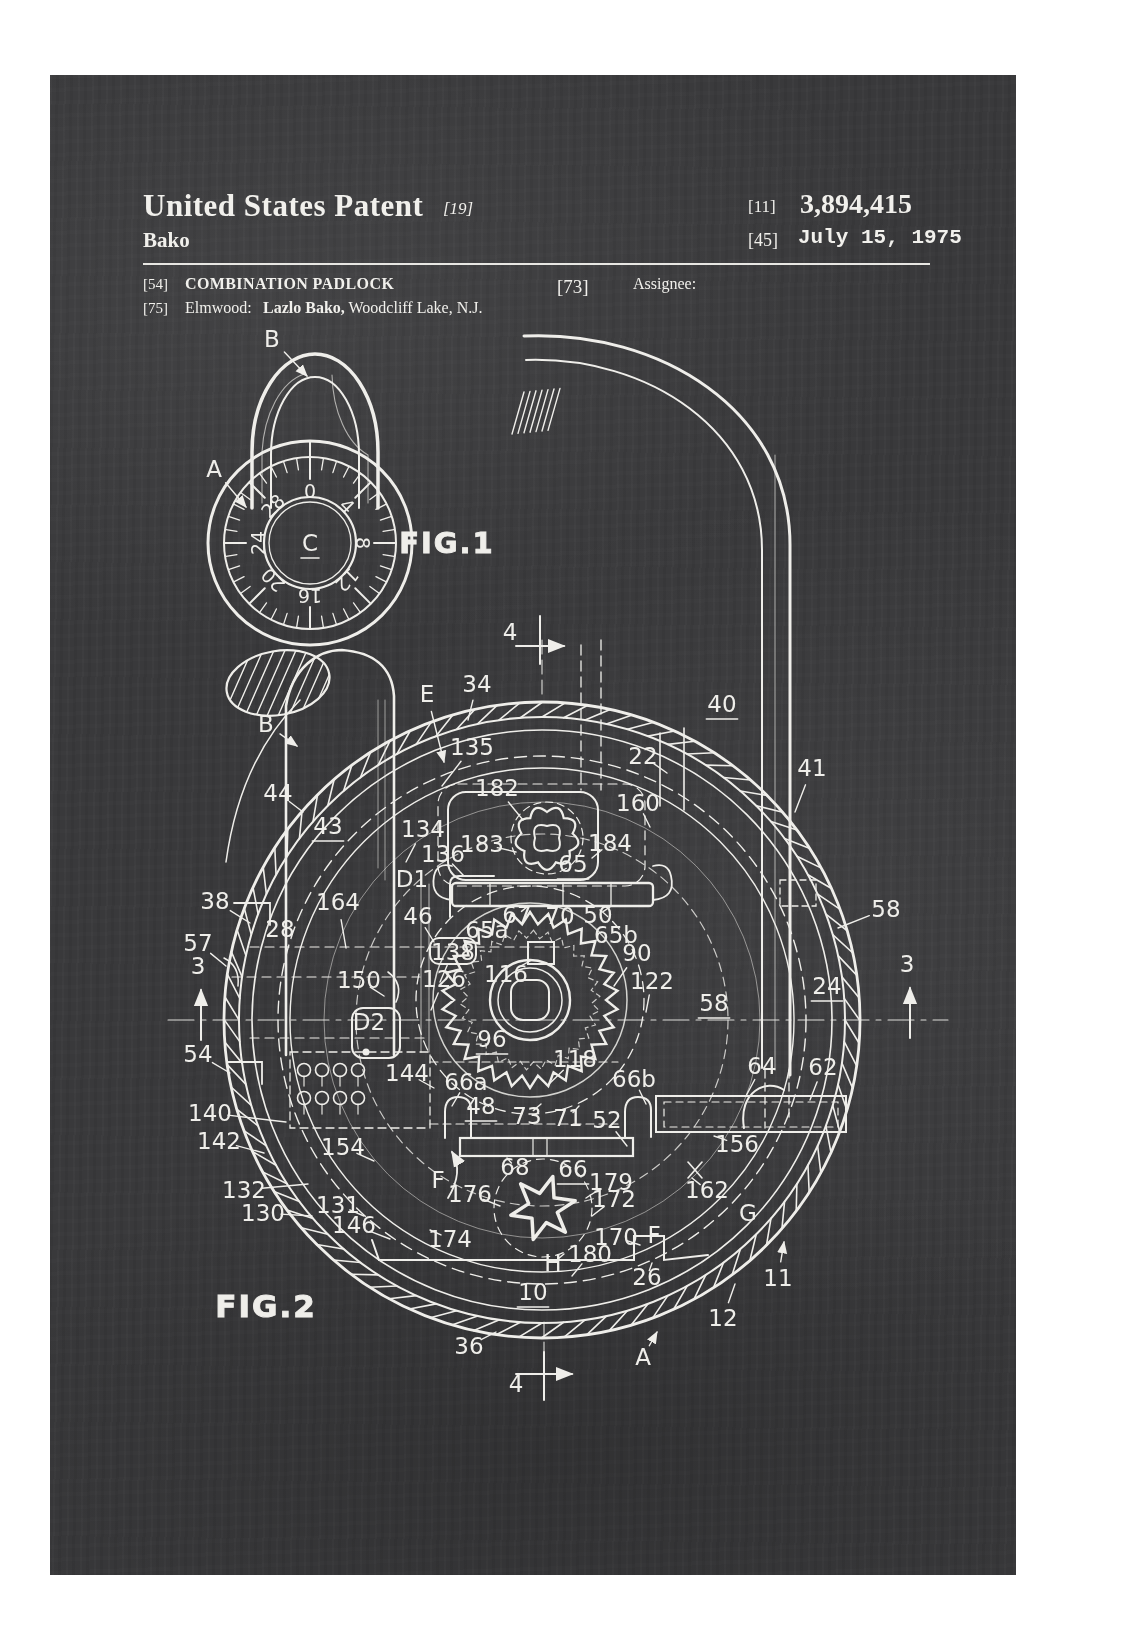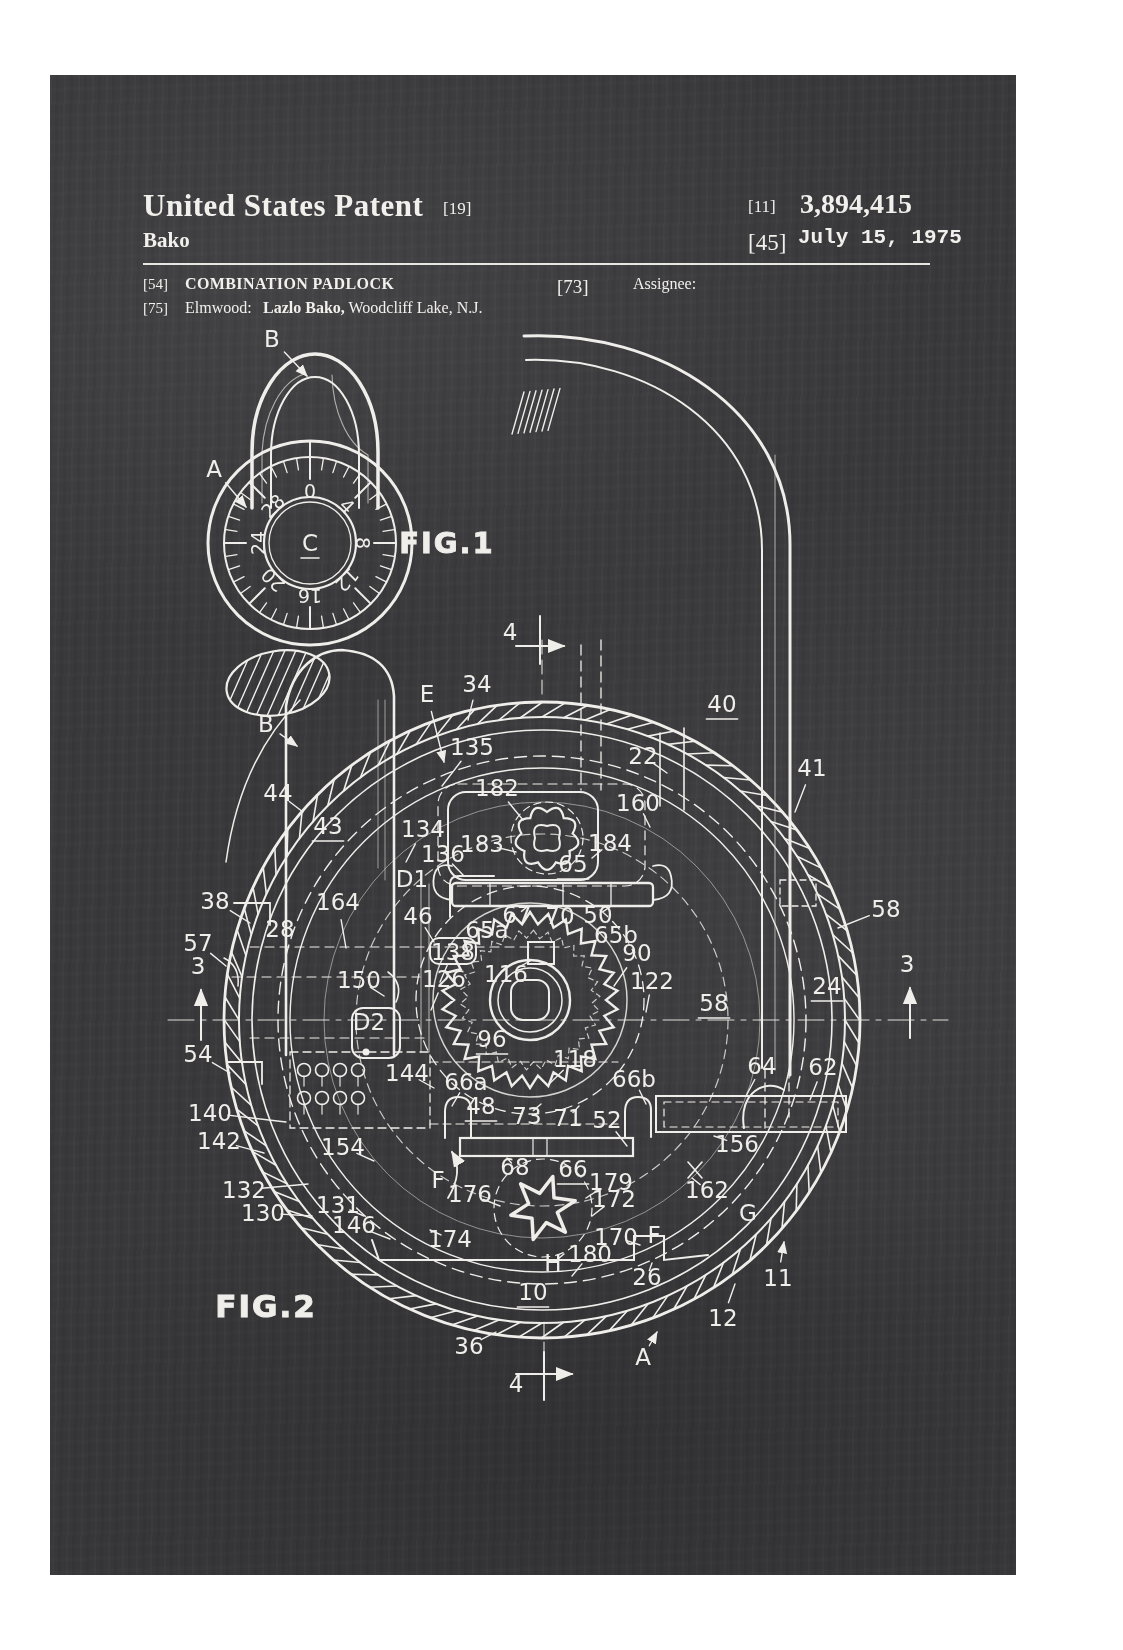--- a/index.html
+++ b/index.html
@@ -8,25 +8,25 @@
   .board{position:absolute;left:50px;top:75px;width:1023px;height:1500px;
     background-color:#39393b;
     background-image:
       radial-gradient(ellipse 900px 500px at 25% 15%, rgba(255,255,255,.05), transparent 70%),
       radial-gradient(ellipse 800px 600px at 75% 55%, rgba(255,255,255,.035), transparent 70%),
       radial-gradient(ellipse 1000px 420px at 50% 92%, rgba(0,0,0,.14), transparent 72%),
       repeating-linear-gradient(91deg, rgba(255,255,255,.02) 0 2px, transparent 2px 6px, rgba(0,0,0,.05) 6px 9px, transparent 9px 14px),
       repeating-linear-gradient(178deg, rgba(255,255,255,.012) 0 4px, transparent 4px 13px);}
   .hdr{position:absolute;color:#f1f0ec;white-space:nowrap;}
   .t-main{left:143px;top:188px;font-size:31px;font-weight:bold;letter-spacing:.5px;}
-  .t-code19{left:443px;top:199px;font-size:17px;}
+  .t-code19{left:443px;top:199px;font-size:17px;font-style:italic;}
   .t-bako{left:143px;top:228px;font-size:21px;font-weight:bold;}
   .t-code11{left:748px;top:197px;font-size:17px;}
   .t-number{left:800px;top:188px;width:130px;text-align:left;font-size:28px;font-weight:bold;}
-  .t-code45{left:748px;top:230px;font-size:23px;}
+  .t-code45{left:748px;top:230px;font-size:18px;}
   .t-date{left:798px;top:226px;width:132px;text-align:right;font-size:21px;font-weight:bold;font-family:Liberation Mono, monospace;}
   .t-rule{left:143px;top:263px;width:787px;height:2px;background:#e8e7e3;}
   .t-f54c{left:143px;top:276px;font-size:15px;}
   .t-f54{left:185px;top:275px;font-size:16px;font-weight:bold;letter-spacing:.4px;}
   .t-f75c{left:143px;top:300px;font-size:15px;}
   .t-f75l{left:185px;top:299px;font-size:16px;}
   .t-f75v{left:263px;top:299px;font-size:16px;}
   .t-f75v b{font-weight:bold;}
   .t-f73c{left:557px;top:276px;font-size:19px;}
   .t-f73l{left:597px;top:275px;font-size:16px;margin-left:36px;}

